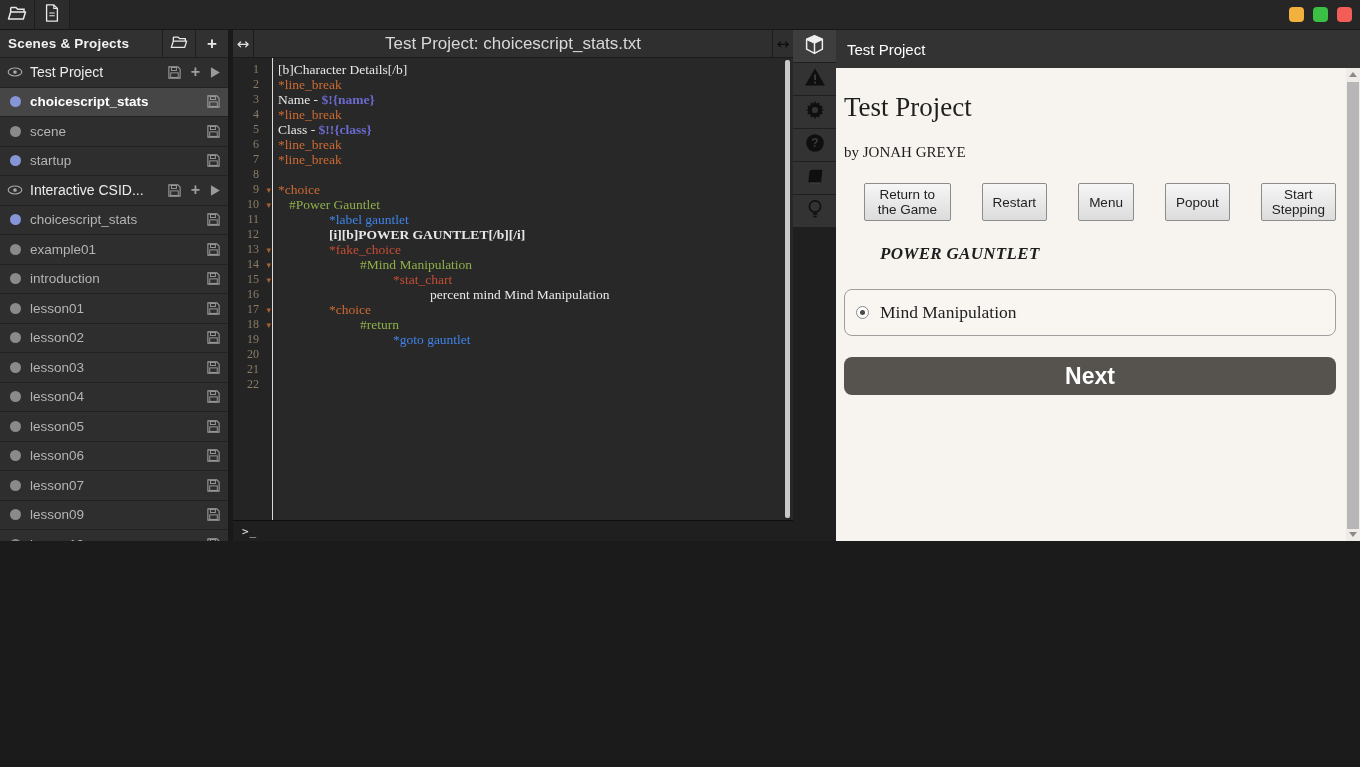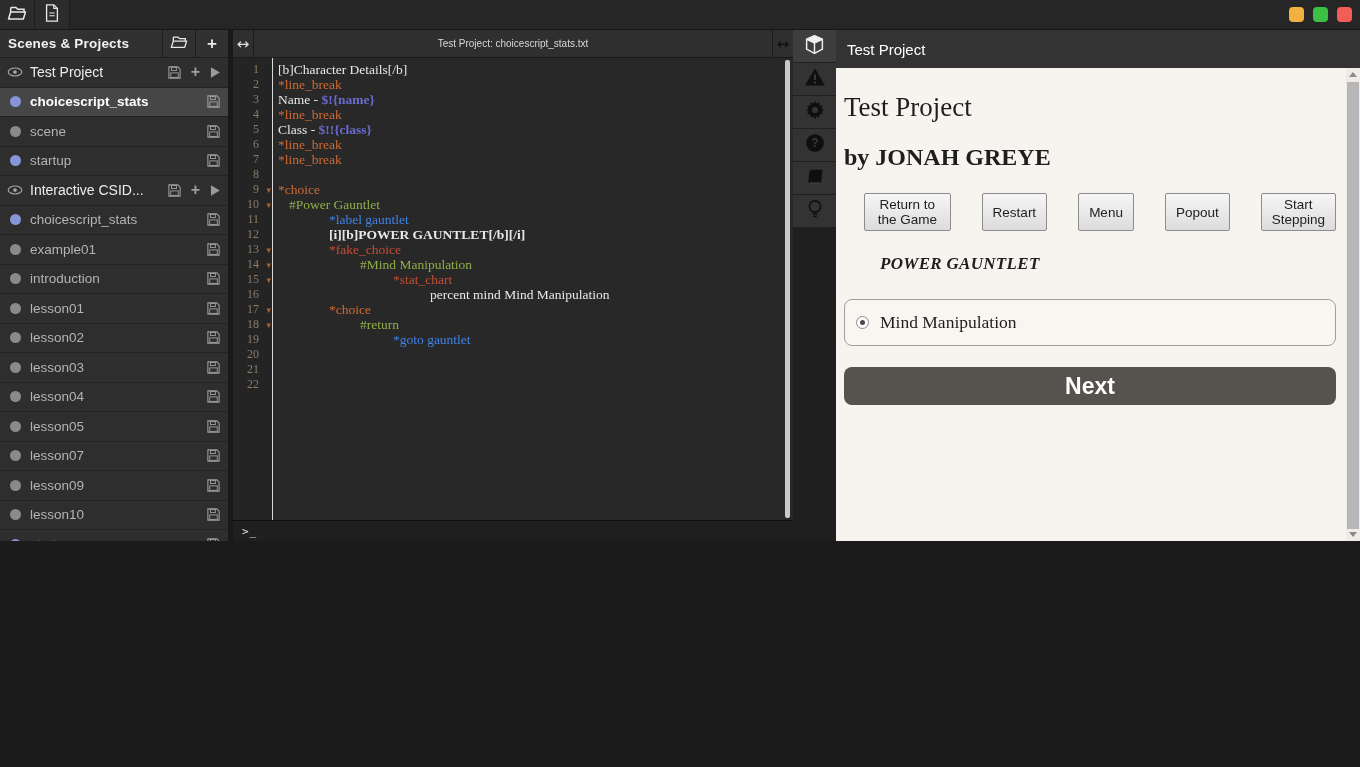--- a/index.html
+++ b/index.html
@@ -42,21 +42,21 @@
 
   
   .editor { width:560px; flex:none; display:flex; flex-direction:column; background:#282828; }
   .ed-header { height:28px; flex:none; background:#2f2f2f; border-bottom:1px solid #1b1b1b;
                display:flex; align-items:stretch; }
   .ed-collapse { width:21px; display:flex; align-items:center; justify-content:center;
                  font-size:15px; cursor:pointer; font-family:"DejaVu Sans", sans-serif; }
   .ed-collapse.left  { color:#e0e0e0; border-right:1px solid #1b1b1b; }
   .ed-collapse.right { color:#0d0d0d; border-left:1px solid #1b1b1b; }
   .ed-title { flex:1; display:flex; align-items:center; justify-content:center;
-              color:#d8d8d8; font-size:10px; }
+              color:#d8d8d8; font-size:17px; }
   .ed-body { flex:1; min-height:0; display:flex; position:relative;
              font-family:"Liberation Serif", serif; font-size:13.5px; line-height:15px; }
   .gutter { width:40px; flex:none; background:#242424; border-right:1px solid #dadada;
             padding-top:4px; }
   .gutter-row { height:15px; position:relative; color:var(--syn-num); font-size:12px;
                 text-align:right; padding-right:13px; }
   .fold { position:absolute; right:1px; top:1px; font-size:9px; color:var(--syn-fold);
           font-family:"DejaVu Sans", sans-serif; cursor:pointer; }
   .code { flex:1; padding-top:4px; padding-left:5px; white-space:pre; overflow:hidden; }
   .code-row { height:15px; }
@@ -83,21 +83,21 @@
   .tab-btn.active { background:#3e3e3e; }
 
   
   .gamepanel { flex:1; display:flex; flex-direction:column; background:#333; min-width:0; }
   .gp-header { height:38px; flex:none; display:flex; align-items:center; padding-left:11px;
                color:#fff; font-size:15px; }
   .gp-body { flex:1; background:var(--game-bg); position:relative; min-height:0; }
   .gp-content { position:absolute; left:8px; right:24px; top:0;
                 font-family:"Liberation Serif", serif; color:#1e1e1e; }
   .gp-title { font-size:27px; font-weight:normal; margin-top:24px; }
-  .gp-author { font-size:24px; margin-top:21px;font-weight:bold; }
+  .gp-author { font-size:15px; margin-top:21px; }
   .gp-buttons { margin-top:22px; display:flex; gap:11px;
                 font-family:"Liberation Sans", sans-serif; }
   .gp-btn { border:1px solid #8c8c8c; background:linear-gradient(#f6f6f6,#dcdcdc);
             border-radius:2px; padding:3px 10px; font-size:13.5px; color:#222;
             font-family:"Liberation Sans", sans-serif; cursor:pointer;margin-left:20px; }
   .gp-prompt { margin-top:23px; font-weight:bold; font-style:italic; font-size:17px;
                letter-spacing:.3px;margin-left:36px; }
   .gp-choice { margin-top:25px; border:1px solid #9e9e9e; border-radius:8px;
                padding:12px 11px; display:flex; align-items:center; font-size:17.5px;
                background:#f9f6f2; cursor:pointer; }
@@ -316,20 +316,31 @@
               <svg width="15" height="15" viewBox="0 0 20 20">
                 <path d="M2.5 2.5h12l3 3v12h-15z" fill="none" stroke="currentColor" stroke-width="1.4"></path>
                 <rect x="6" y="3.2" width="6.5" height="4.2" fill="none" stroke="currentColor" stroke-width="1.2"></rect>
                 <rect x="5" y="10.5" width="10" height="6" fill="none" stroke="currentColor" stroke-width="1.2"></rect>
               </svg>
             </span>
           </div>
           <div class="sb-row scene">
             <span class="sb-dot" style="background: rgb(138, 138, 138);"></span>
             <span class="sb-label">lesson05</span>
+            <span class="ricon">
+              <svg width="15" height="15" viewBox="0 0 20 20">
+                <path d="M2.5 2.5h12l3 3v12h-15z" fill="none" stroke="currentColor" stroke-width="1.4"></path>
+                <rect x="6" y="3.2" width="6.5" height="4.2" fill="none" stroke="currentColor" stroke-width="1.2"></rect>
+                <rect x="5" y="10.5" width="10" height="6" fill="none" stroke="currentColor" stroke-width="1.2"></rect>
+              </svg>
+            </span>
+          </div>
+          <div class="sb-row scene">
+            <span class="sb-dot" style="background: rgb(138, 138, 138);"></span>
+            <span class="sb-label">lesson06</span>
             <span class="ricon">
               <svg width="15" height="15" viewBox="0 0 20 20">
                 <path d="M2.5 2.5h12l3 3v12h-15z" fill="none" stroke="currentColor" stroke-width="1.4"></path>
                 <rect x="6" y="3.2" width="6.5" height="4.2" fill="none" stroke="currentColor" stroke-width="1.2"></rect>
                 <rect x="5" y="10.5" width="10" height="6" fill="none" stroke="currentColor" stroke-width="1.2"></rect>
               </svg>
             </span>
           </div>
           <div class="sb-row scene">
             <span class="sb-dot" style="background: rgb(138, 138, 138);"></span>

